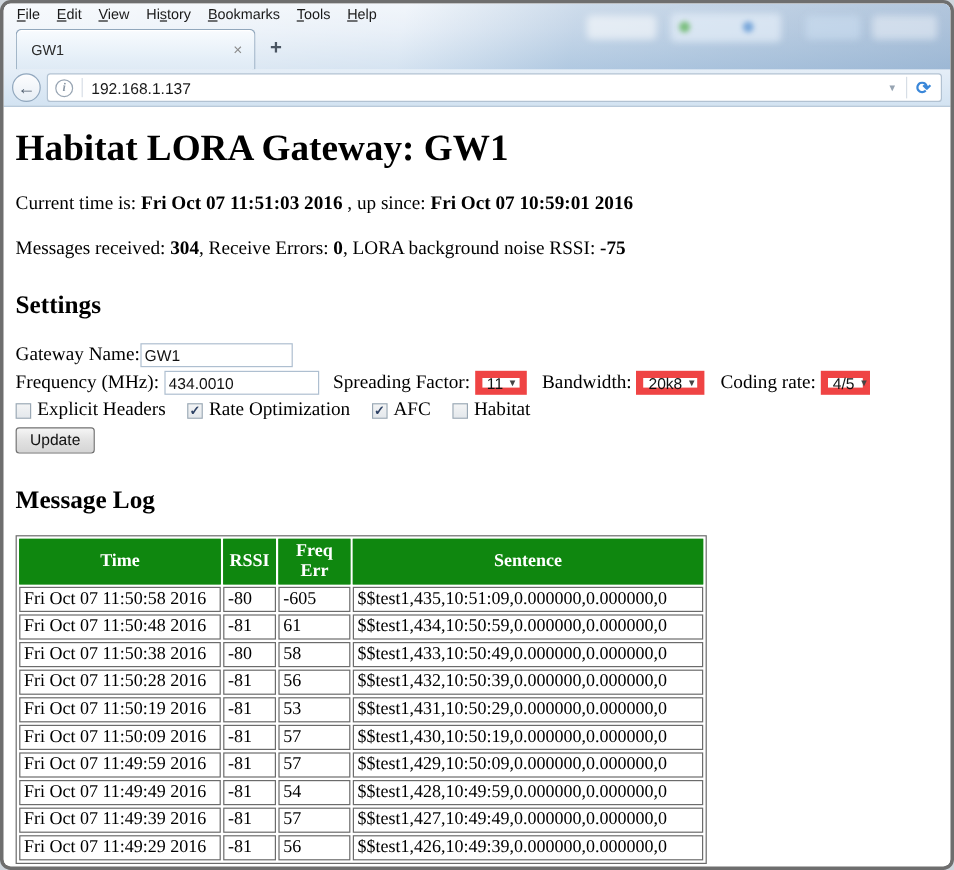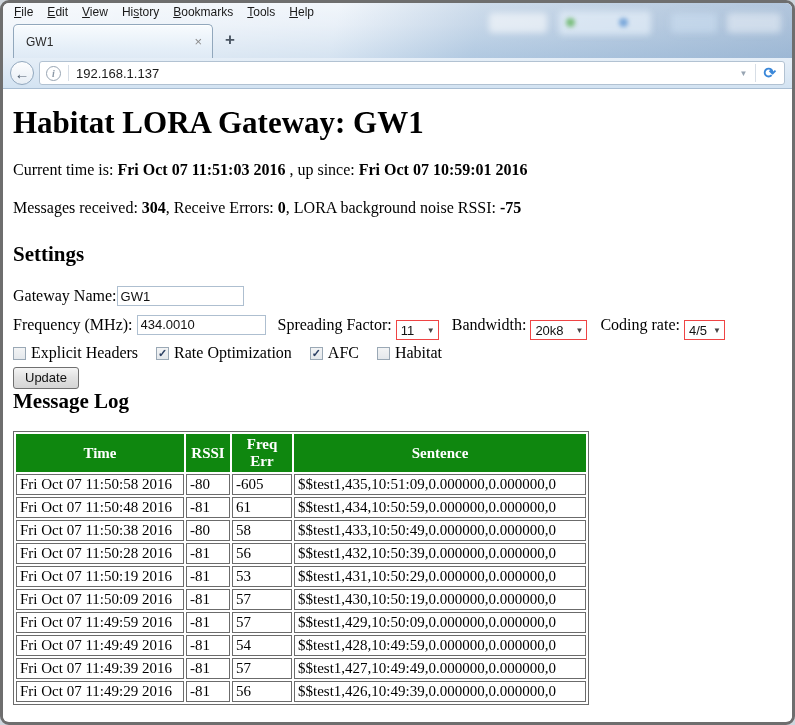--- a/index.html
+++ b/index.html
@@ -90,43 +90,43 @@
   .row-gw{ margin-top:19px; }
   .row-freq{ margin-top:3px; }
   .flabel{ white-space:pre; }
   input.txt{
     height:20px; border:1px solid #aebfd0; background:#fff;
     font:13px "Liberation Sans", sans-serif; padding:0 3px; color:#111;
   }
   .w-name{ width:127px; } .w-freq{ width:129px; }
   .sel{
     display:inline-flex; align-items:center; justify-content:space-between;
-    height:20px; border:1px solid #ef4444; background:#fff;
-    font:13px "Liberation Sans", sans-serif; color:#111; padding:0 3px 0 4px;margin-top:11px;
+    height:20px; border:6px solid #ef4444; background:#fff;
+    font:13px "Liberation Sans", sans-serif; color:#111; padding:0 3px 0 4px;
   }
   .sel .arr{ font-size:8px; color:#444; margin-left:4px; }
   .w-sf{ width:43px; } .w-bw{ width:57px; } .w-cr{ width:41px; }
   .gap-a{ margin-left:12px;font-family:Liberation Serif, serif; } .gap-b{ margin-left:13px; }
 
   .row-checks{ margin-top:4px; display:flex; align-items:center; }
   .cb{ display:inline-flex; align-items:center; margin-right:18px; }
   .cb .box{
     width:13px; height:13px; border:1px solid #9aa8b5;
     background:linear-gradient(#f3f4f5,#e4e8ec);
     display:flex; align-items:center; justify-content:center;
     font:bold 11px "Liberation Sans", sans-serif; color:#2d4164;
     margin-right:5px;
   }
   .update-btn{
     display:inline-block; margin-top:5px; padding:2px 11px 3px;
     font:13px "Liberation Sans", sans-serif; color:#111;
     background:linear-gradient(#f5f5f5,#e3e3e3 45%,#d5d5d5);
     border:1px solid #707070; border-radius:3px;
   }
-  .h2-log{ }
+  .h2-log{ margin-top:26px; }
 
   table.log{
     margin-top:17px; border-collapse:separate; border-spacing:2px;
     border:1px solid #6b6b6b; font-family:"Liberation Serif", serif;
     font-size:15px;
   }
   table.log thead tr{ background:#0f870f; }
   table.log th{ color:#fff; font-weight:bold; border:1px solid #0f870f; padding:1px 3px; text-align:center; }
   table.log td{ border:1px solid #6b6b6b; padding:0 3px; line-height:19px; white-space:nowrap; overflow:hidden; }
   .col-time{ width:168px; } .col-rssi{ width:44px; } .col-ferr{ width:60px; } .col-sent{ width:292px; }

